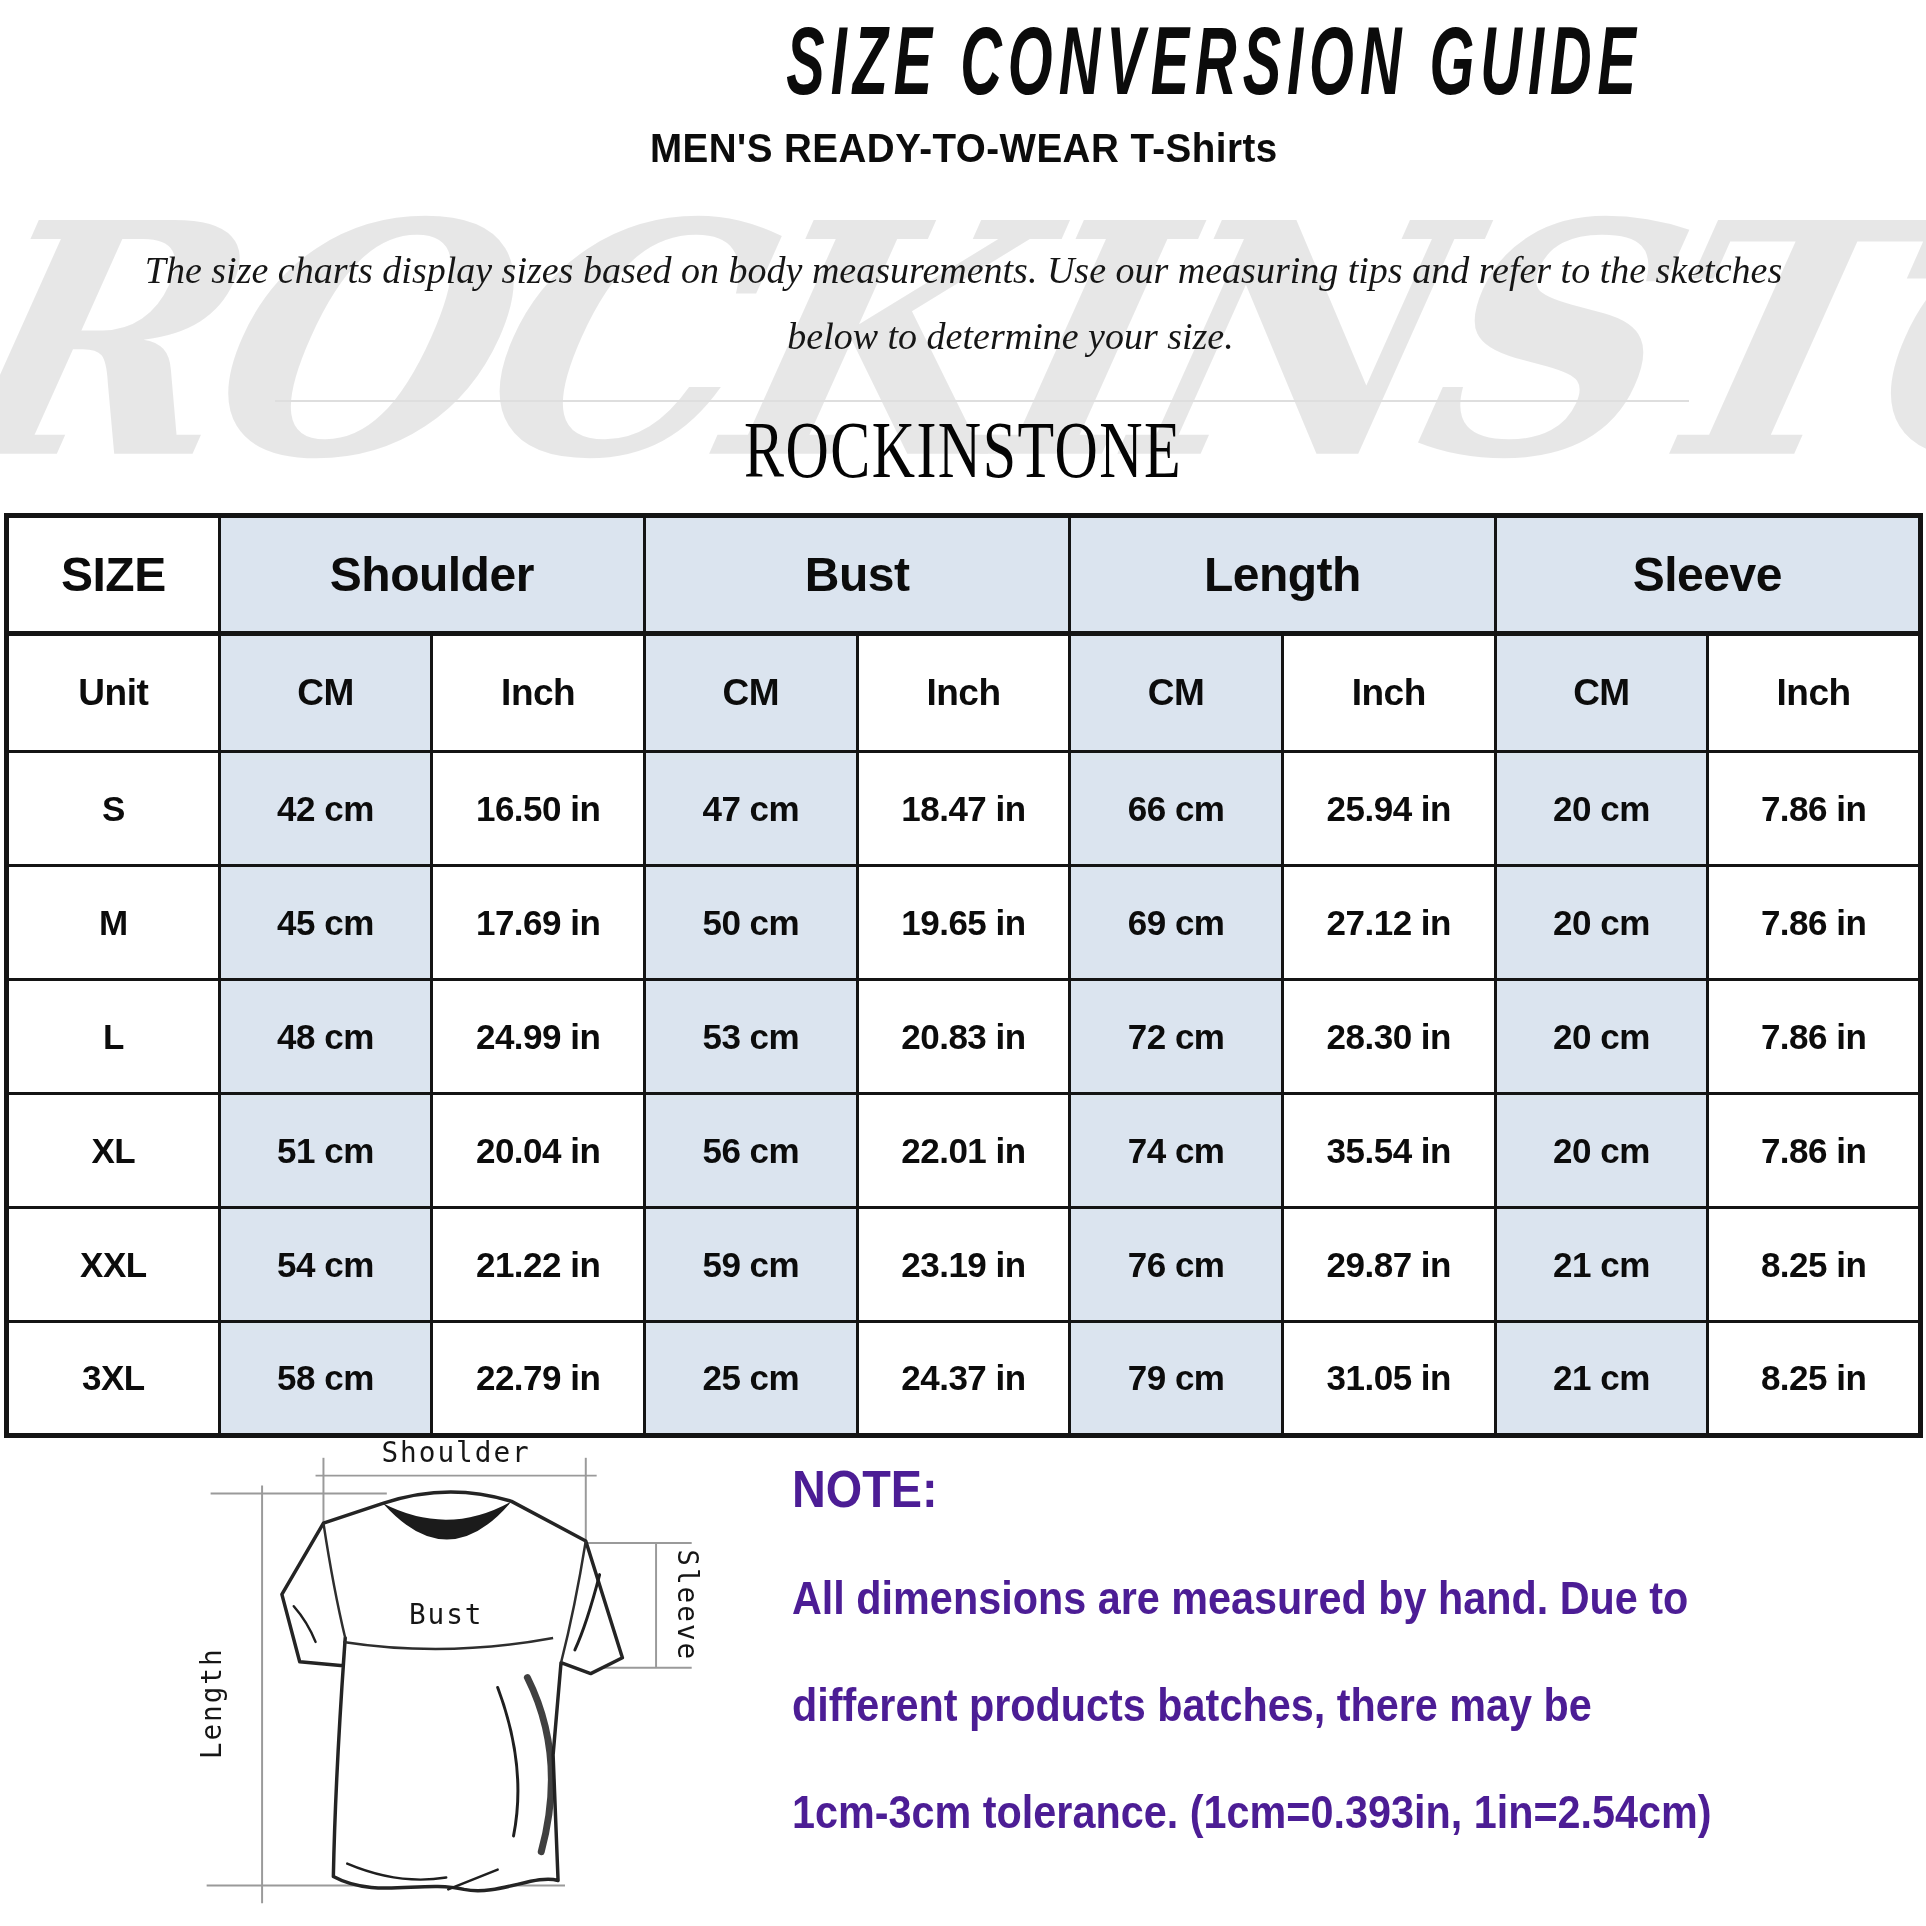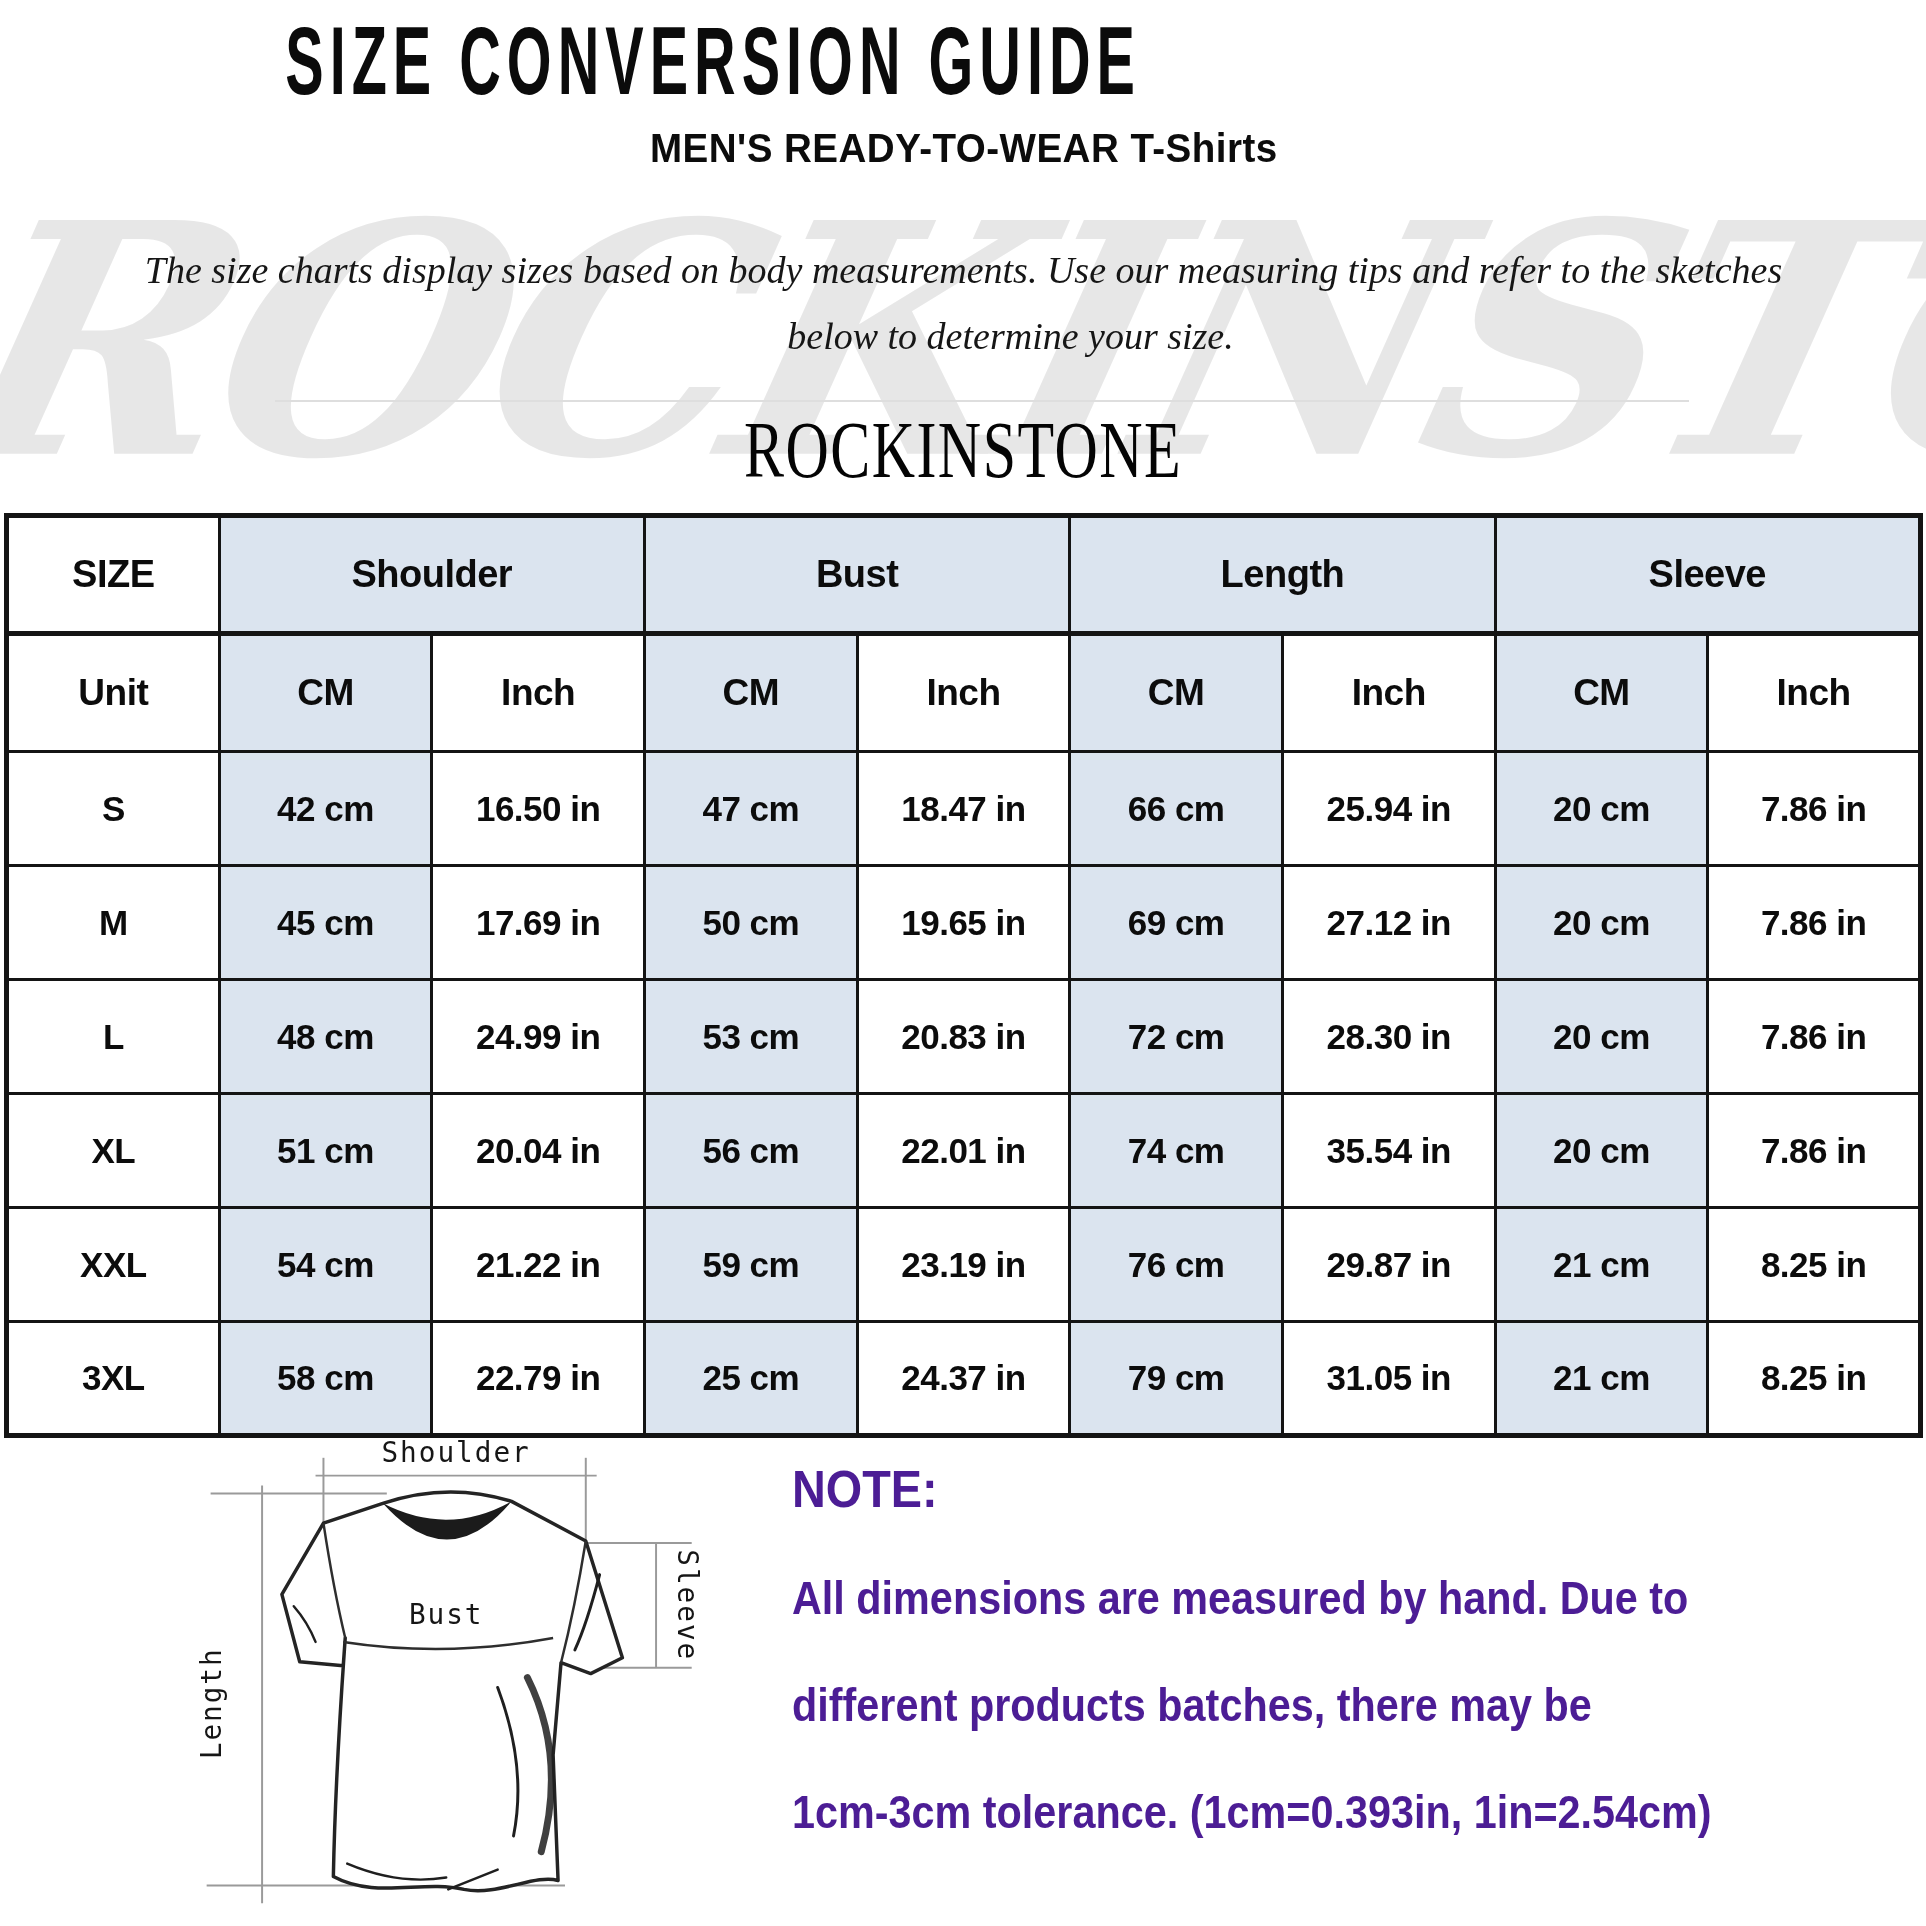--- a/index.html
+++ b/index.html
@@ -13,21 +13,21 @@
     font-family:"DejaVu Serif", serif; font-style:italic; font-weight:bold;
     font-size:327px; letter-spacing:-14px; white-space:nowrap;
     color:#000; opacity:0.09;
     transform:skewX(-14deg) scaleY(0.98);
     transform-origin:center; text-align:center;
     user-select:none;
   }
   .thin-rule { position:absolute; top:400px; left:275px; width:1414px; height:2px; background:#dedede; }
 
   
-  .title-wrap { position:absolute; top:6px; left:0; width:100%; text-align:left; }
+  .title-wrap { position:absolute; top:6px; left:0; width:100%; text-align:right;font-style:italic; }
   .title-wrap span {
     display:inline-block; font-size:96px; font-weight:700; letter-spacing:10px;
     transform:scaleX(0.60); transform-origin:center; white-space:nowrap; color:#0b0b0b;
   }
   .subtitle-wrap { position:absolute; top:125px; left:0; width:100%; text-align:center; }
   .subtitle-wrap span {
     display:inline-block; font-size:41px; font-weight:700; letter-spacing:0.5px;
     transform:scaleX(0.94); transform-origin:center; white-space:nowrap;
   }
   .desc { position:absolute; left:0; width:100%; text-align:center;
@@ -40,21 +40,21 @@
     font-weight:400; letter-spacing:2px; transform:scaleX(0.74); transform-origin:center; color:#040404;
   }
 
   
   table.size-table {
     position:absolute; top:513px; left:4px; width:1919px;
     border-collapse:collapse; table-layout:fixed; text-align:center;
     border:5px solid #141414; background:#fff;
   }
   .size-table th, .size-table td { border:3px solid #141414; vertical-align:middle; letter-spacing:-0.5px; }
-  .size-table .group-row th { height:118px; font-size:38px; border-bottom:5px solid #141414; }
+  .size-table .group-row th { height:118px; font-size:48px; border-bottom:5px solid #141414; }
   .size-table .unit-row td { height:118px; font-size:37px; font-weight:700; }
   .size-table tbody td { height:114px; font-size:35px; font-weight:700; }
   .blue { background:#dbe4ef; }
 
   
   .sketch { position:absolute; left:149px; top:1438px; width:634px; height:489px; }
   .sketch text { font-family:"DejaVu Sans Mono", monospace; fill:#161616; font-size:28px; letter-spacing:2px; }
   .sketch .dim { stroke:#9a9a9a; stroke-width:2; }
   .sketch .outline { stroke:#242424; stroke-width:3.5; fill:#ffffff; stroke-linejoin:round; }
   .sketch .seam { stroke:#2e2e2e; stroke-width:2.5; fill:none; }

